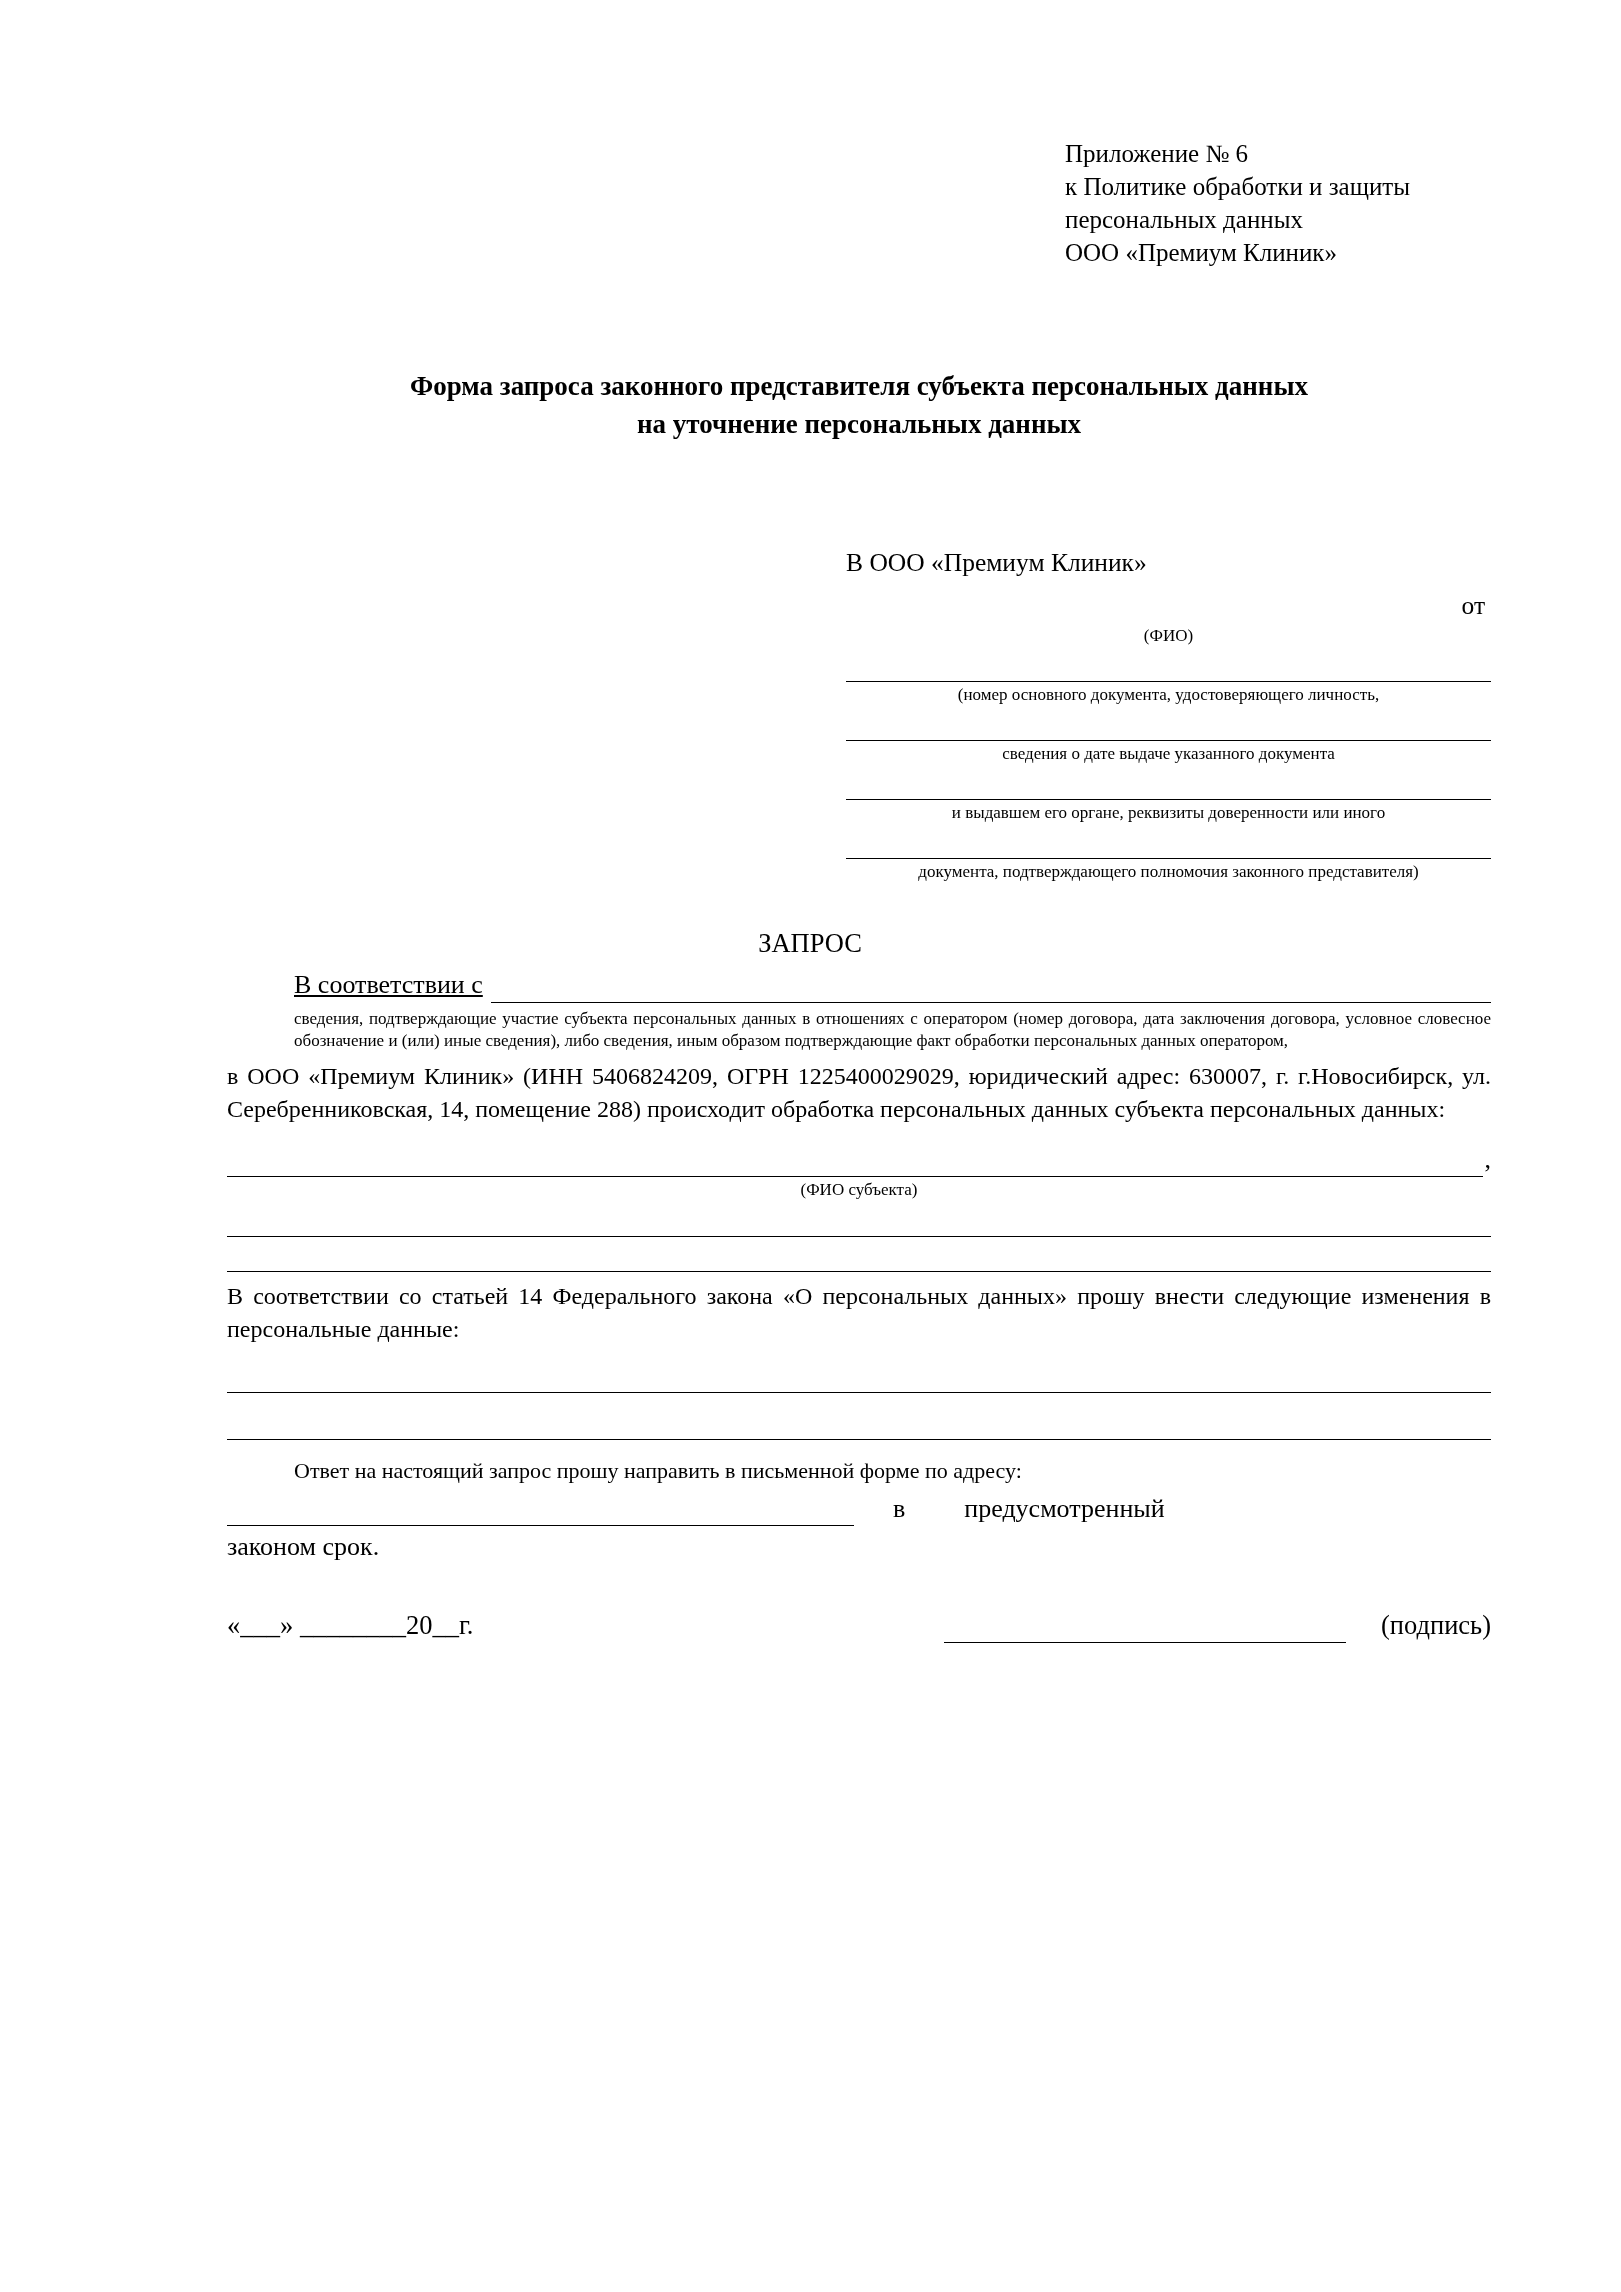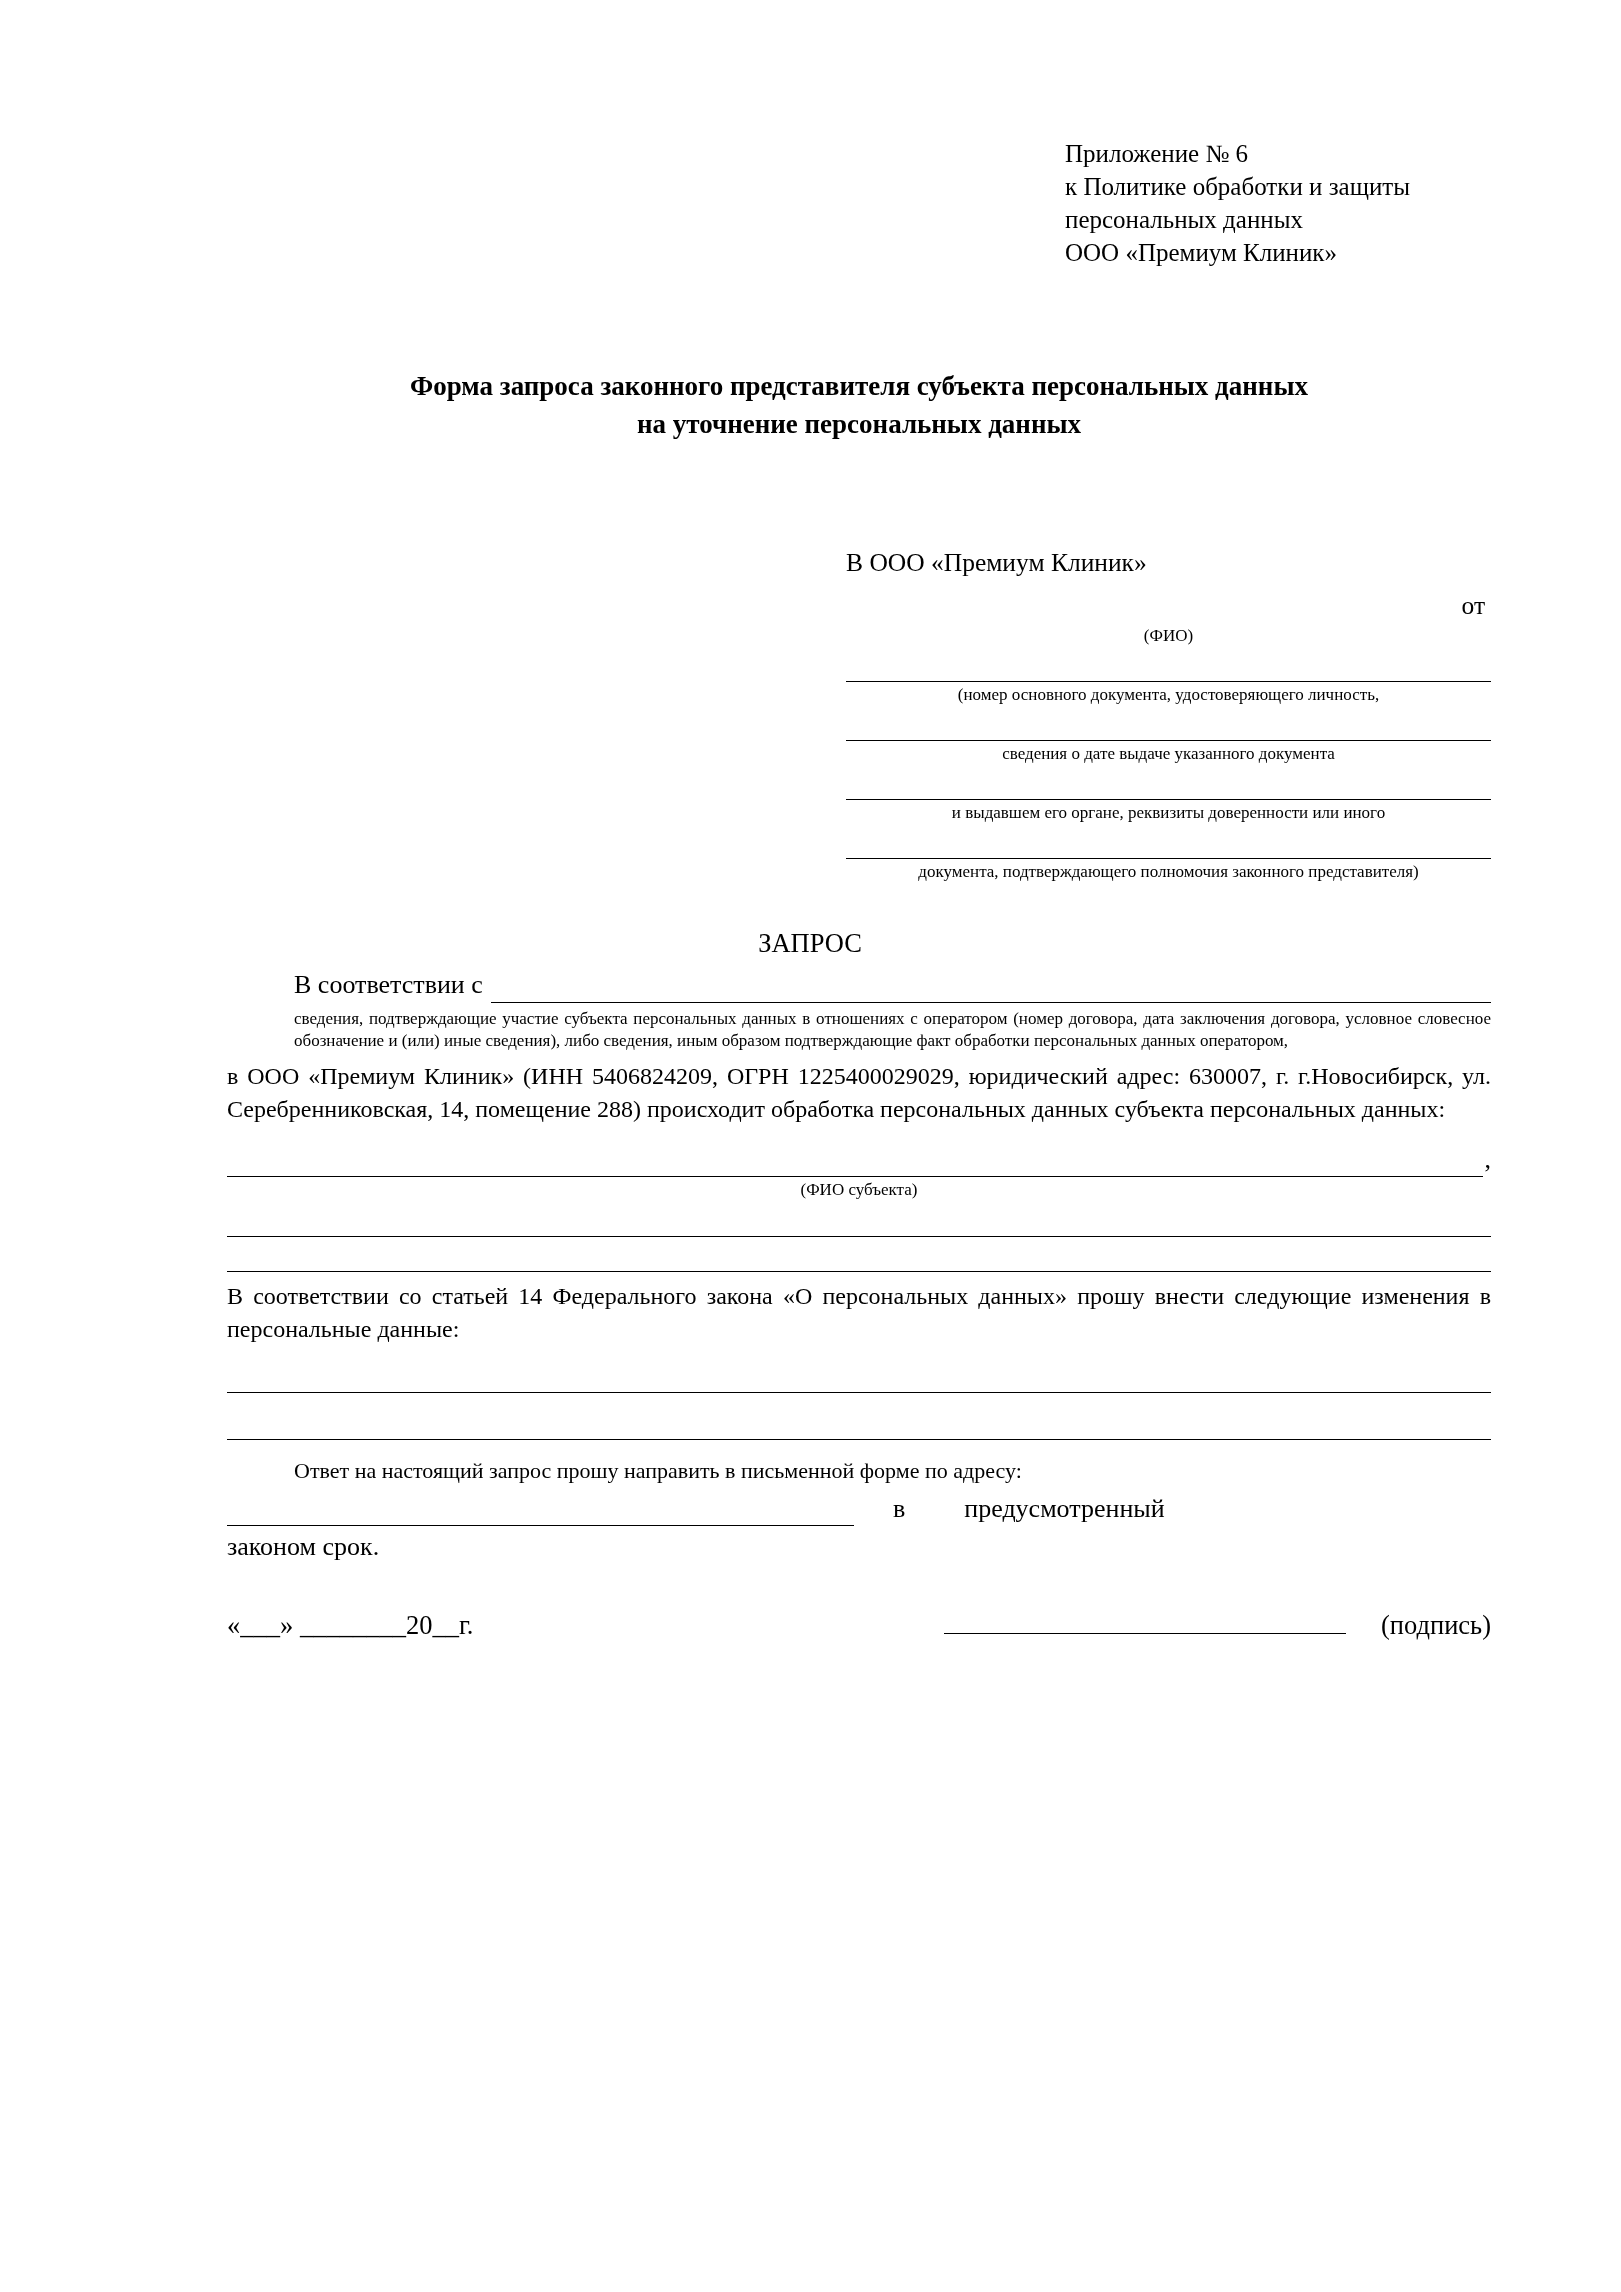--- a/index.html
+++ b/index.html
@@ -100,20 +100,21 @@
   
   .body-text {
     font-size: 26px;
     line-height: 1.33;
     text-align: justify;
   }
   .line-with-lead {
     display: flex;
     align-items: flex-end;
     margin-top: 9.8px;
+    text-decoration: underline;
   }
   .line-with-lead .lead {
     white-space: nowrap;
     margin-right: 7.8px;
     padding-left: 67px;
   }
   .small-note {
     font-size: 17px;
     line-height: 1.32;
     text-align: justify;
@@ -173,21 +174,21 @@
     font-size: 26px;
     padding-left: 59px;
   }
   .after-line {
     font-size: 26px;
     margin-top: 3.9px;
   }
 
   .sign-row {
     display: flex;
-    align-items: flex-start;
+    align-items: flex-end;
     margin-top: 43px;
     font-size: 26.5px;
     gap: 35px;
   }
   .sign-row .date {
     white-space: nowrap;
   }
   .sign-row .spacer {
     flex: 1;
   }

